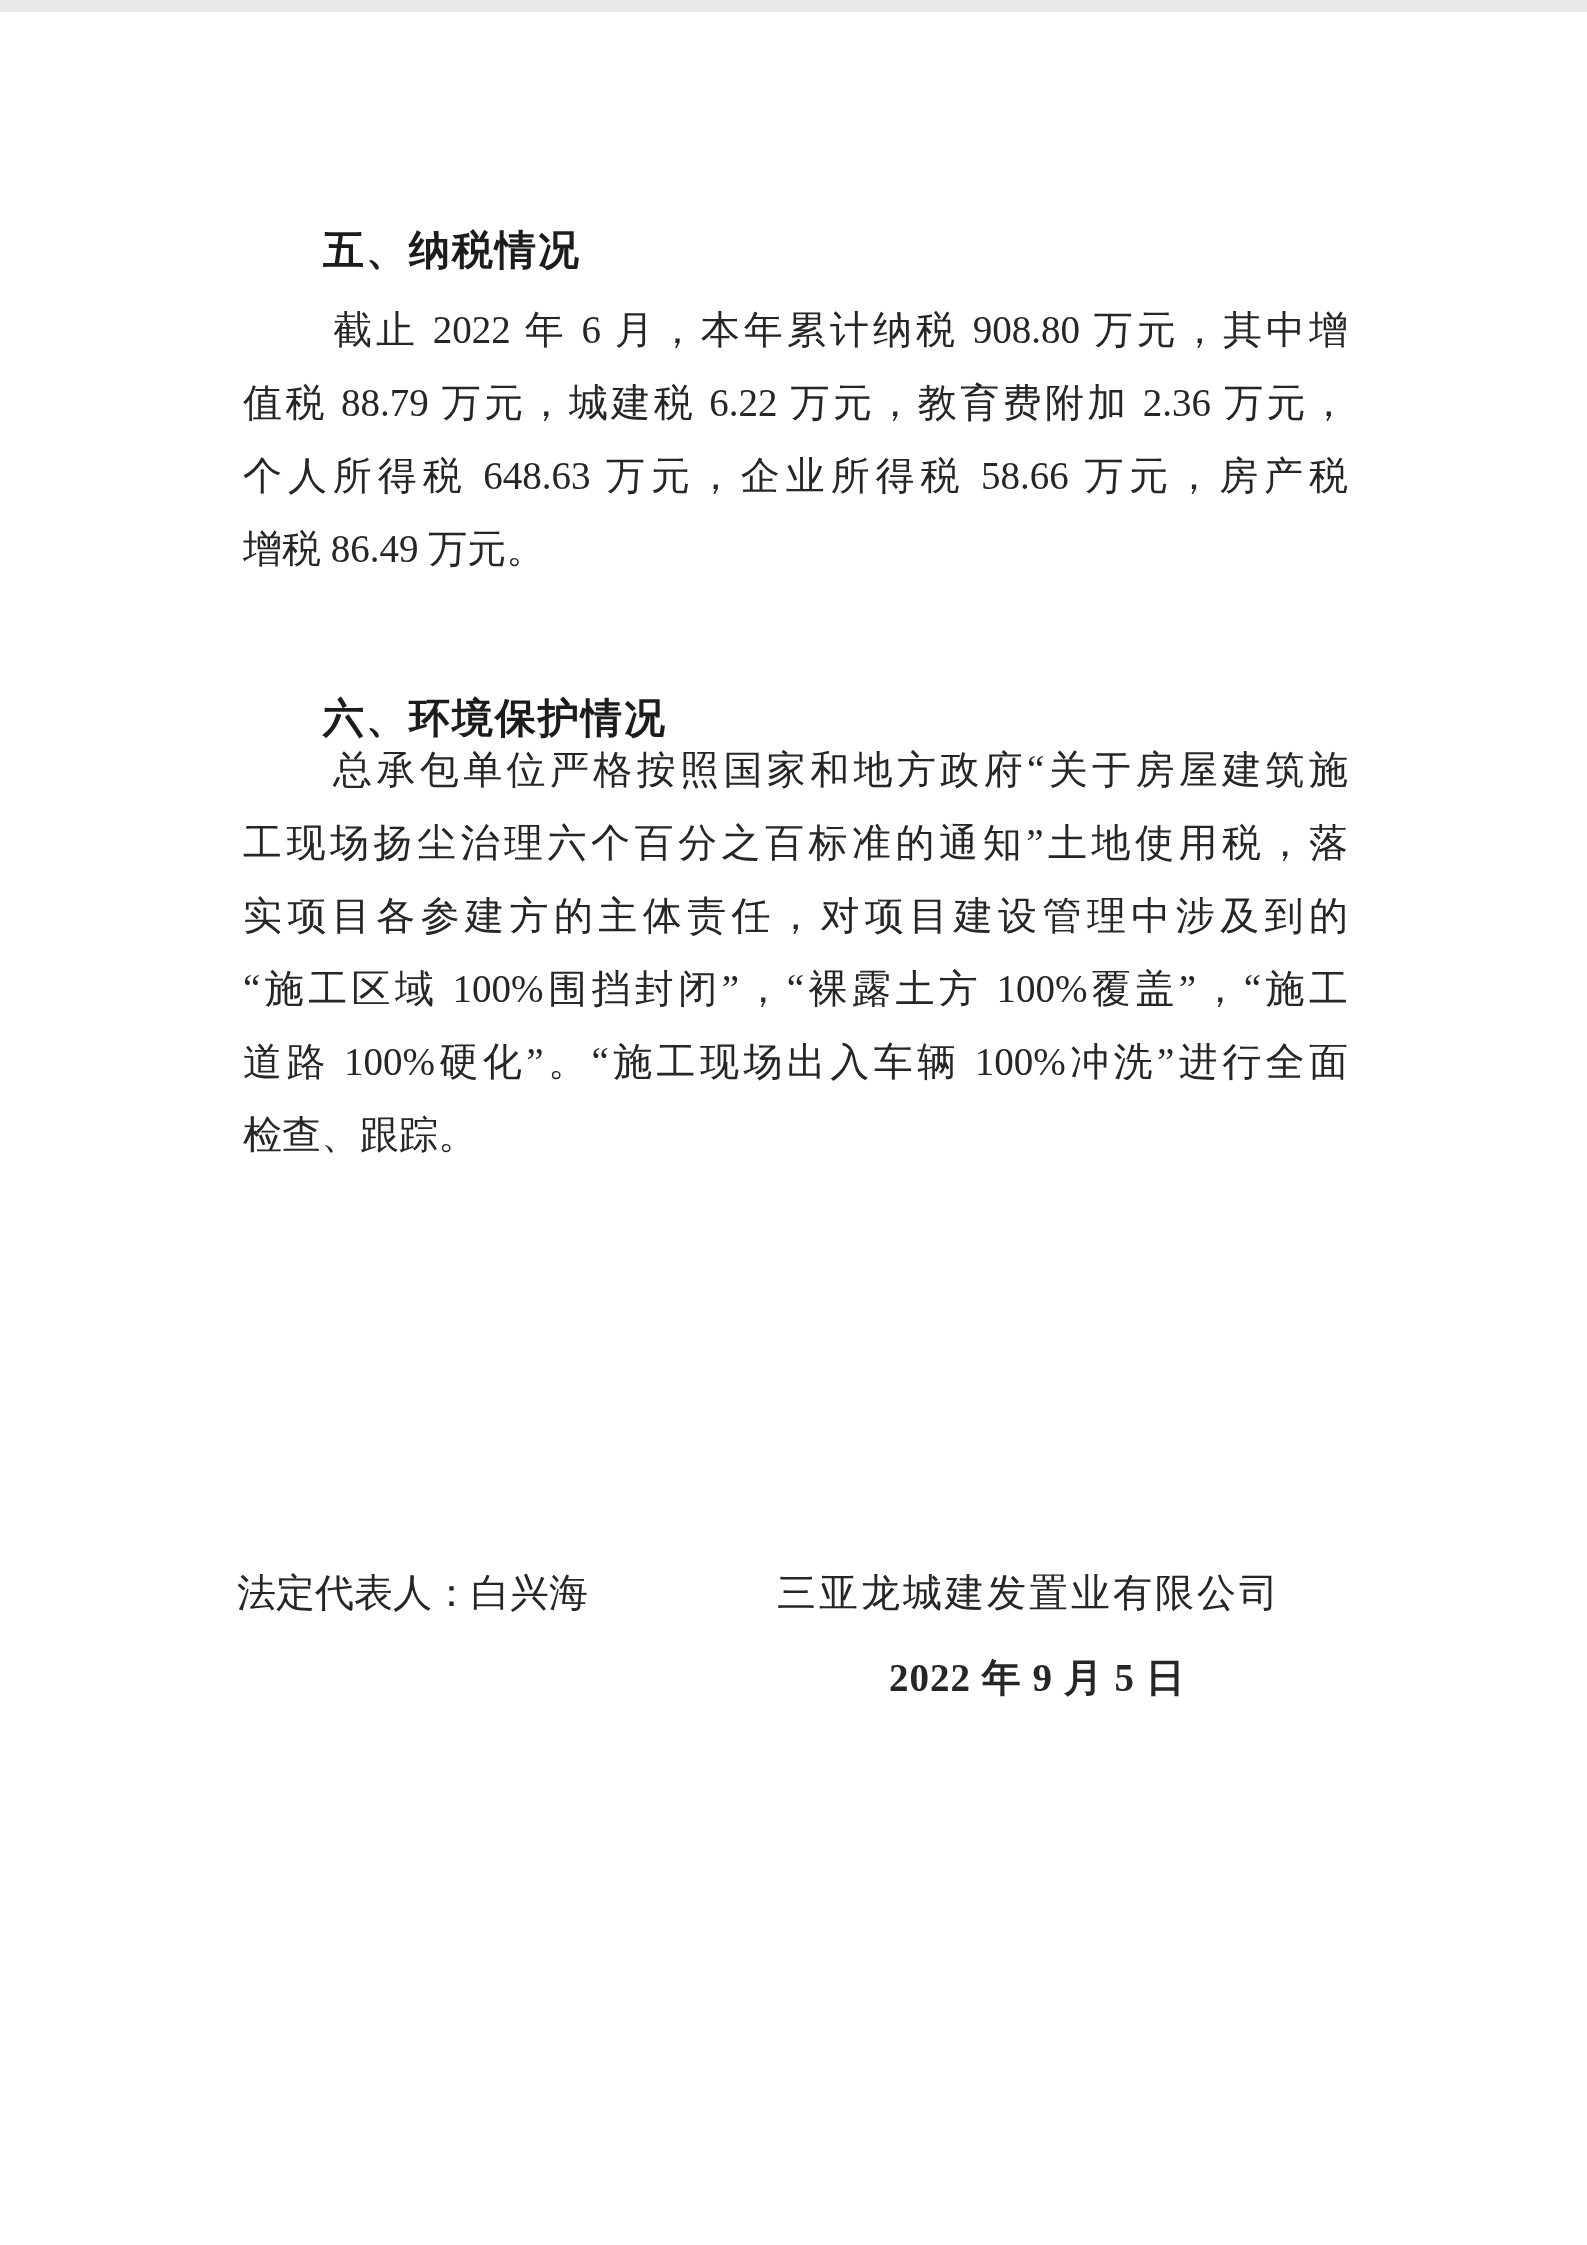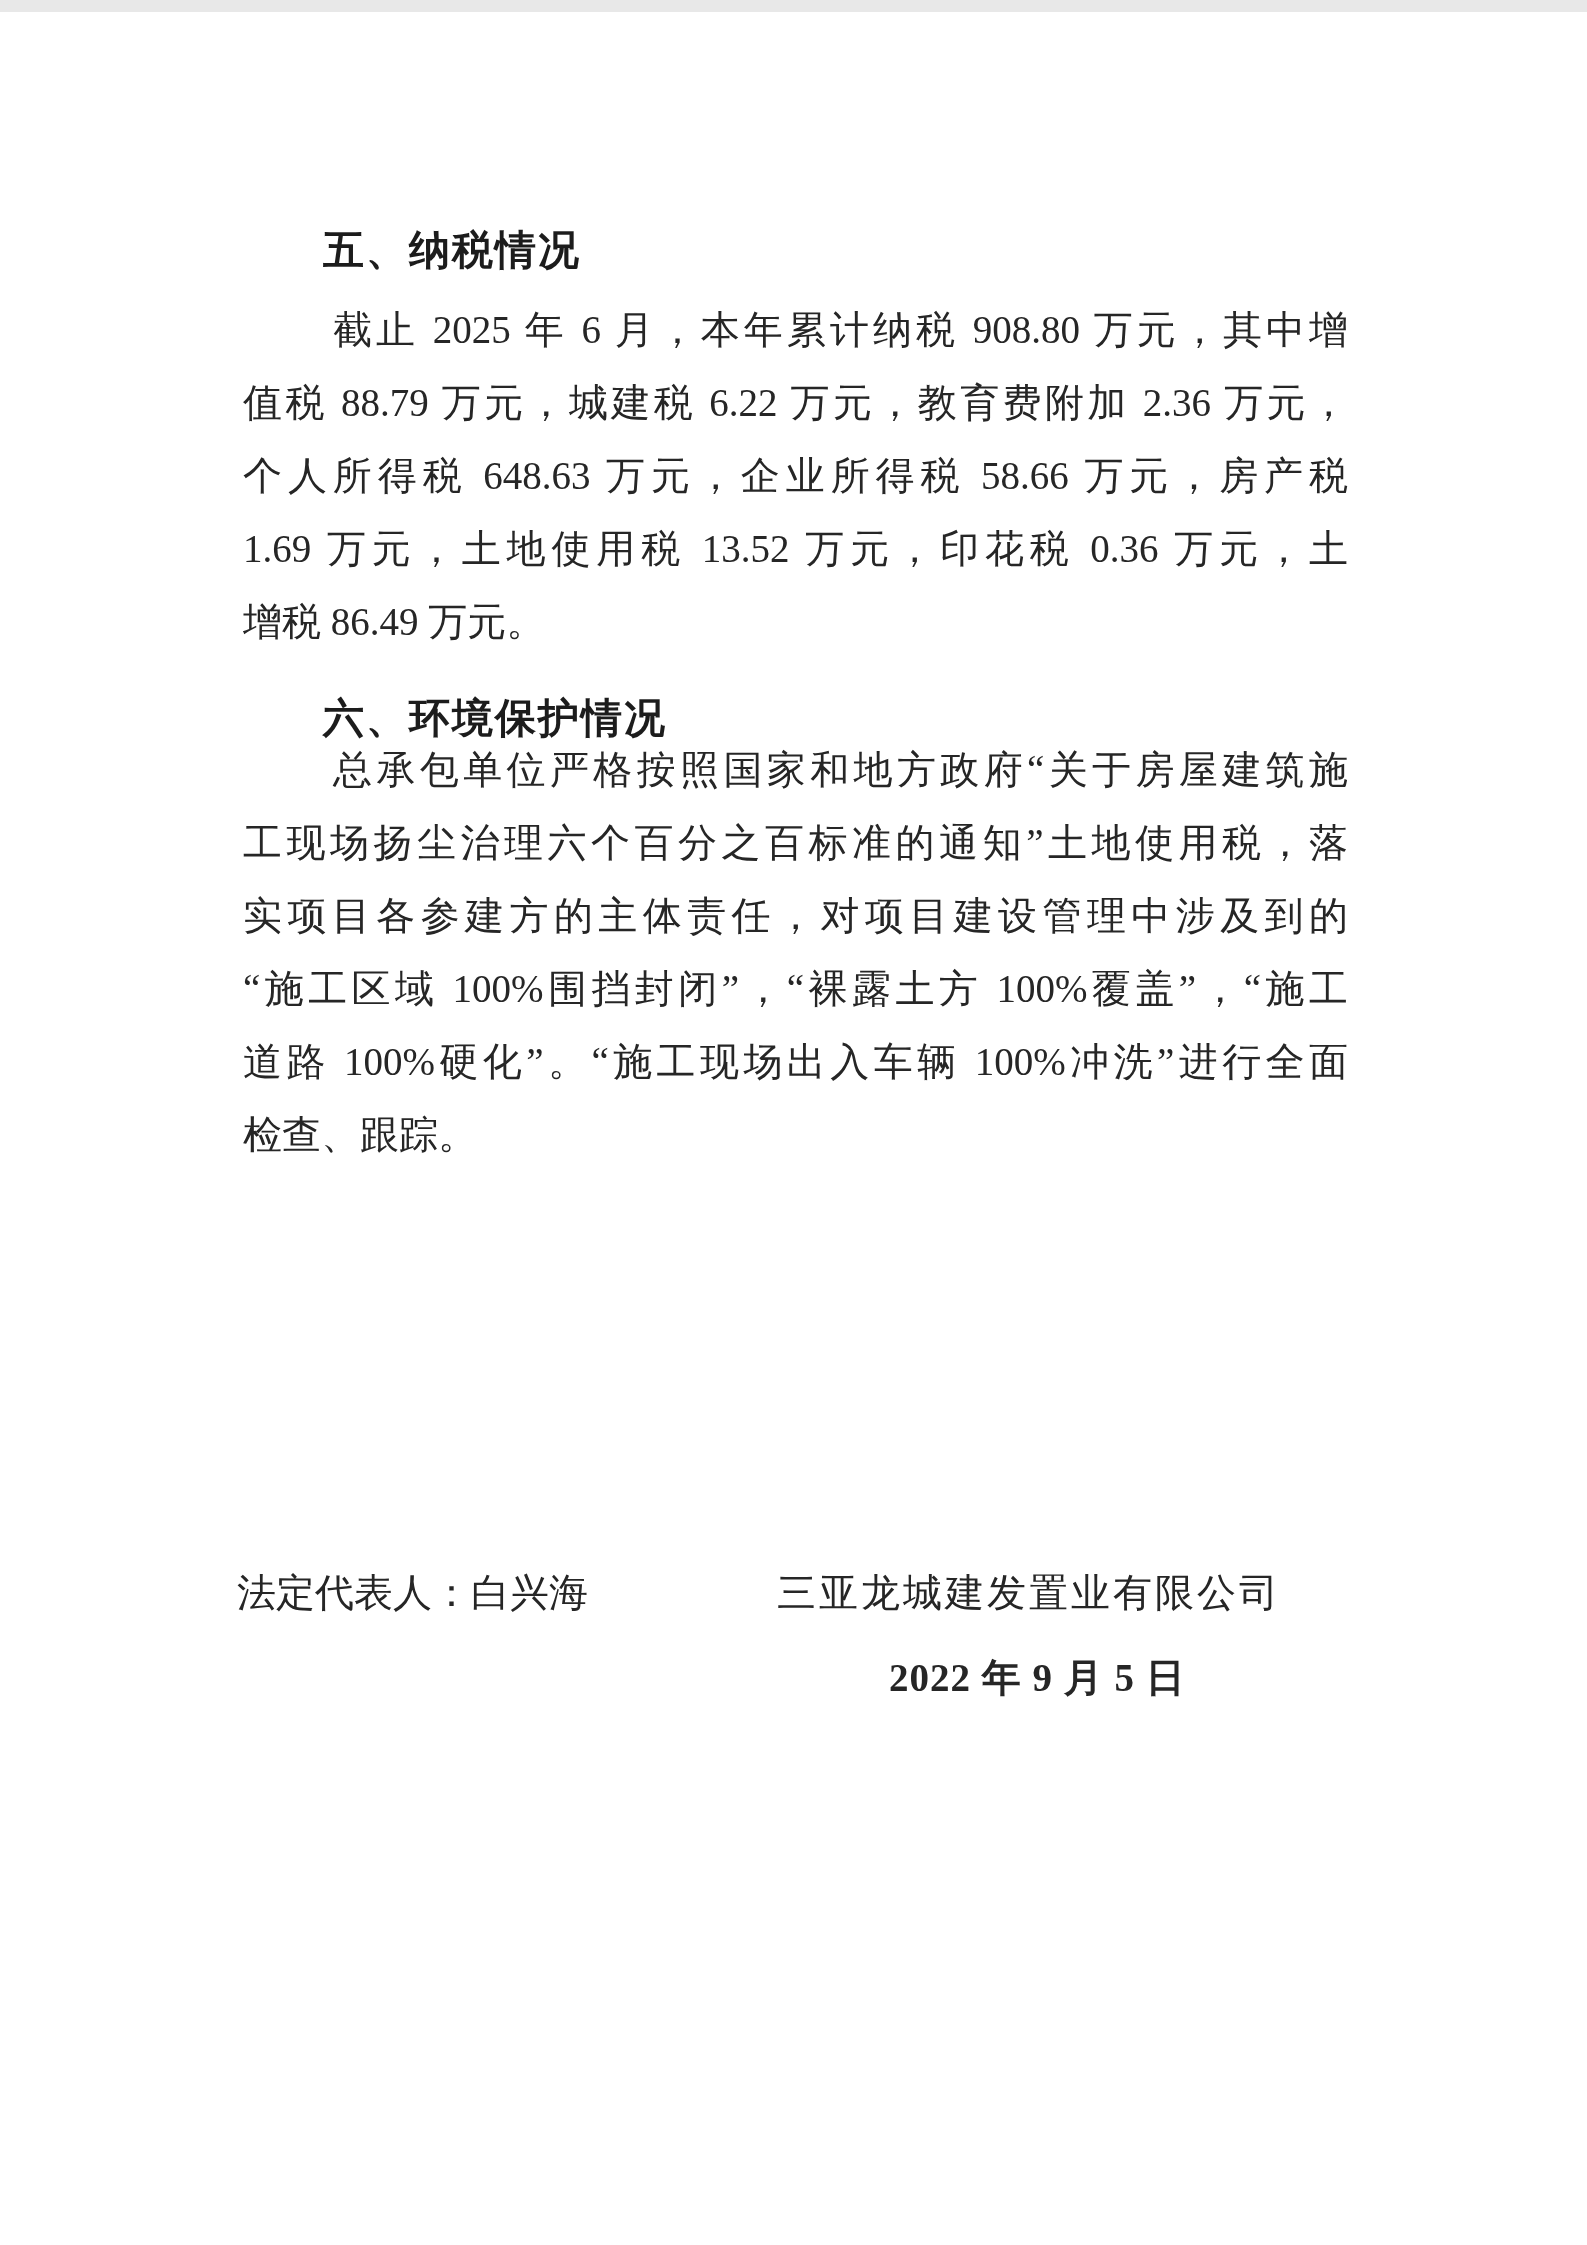--- a/index.html
+++ b/index.html
@@ -61,24 +61,23 @@
   .date-line { position: absolute; left: 646px; white-space: nowrap; letter-spacing: 1px; font-weight: bold; }
 </style>
 </head>
 <body>
 
 <div class="page">
 
   <h2 class="abs heading" style="top:202px">五、纳税情况</h2>
 
   <div class="abs para" style="top:281px">
-    <div class="line first">截止 2025 年 6 月，本年累计纳税 908.80 万元，其中增</div>
+    <div class="line first">截止 2022 年 6 月，本年累计纳税 908.80 万元，其中增</div>
     <div class="line">值税 88.79 万元，城建税 6.22 万元，教育费附加 2.36 万元，</div>
     <div class="line">个人所得税 648.63 万元，企业所得税 58.66 万元，房产税</div>
-    <div class="line">1.69 万元，土地使用税 13.52 万元，印花税 0.36 万元，土</div>
     <div class="line last">增税 86.49 万元。</div>
   </div>
 
   <h2 class="abs heading" style="top:670px">六、环境保护情况</h2>
 
   <div class="abs para" style="top:721px">
     <div class="line first">总承包单位严格按照国家和地方政府“关于房屋建筑施</div>
     <div class="line">工现场扬尘治理六个百分之百标准的通知”土地使用税，落</div>
     <div class="line">实项目各参建方的主体责任，对项目建设管理中涉及到的</div>
     <div class="line">“施工区域 100%围挡封闭”，“裸露土方 100%覆盖”，“施工</div>

